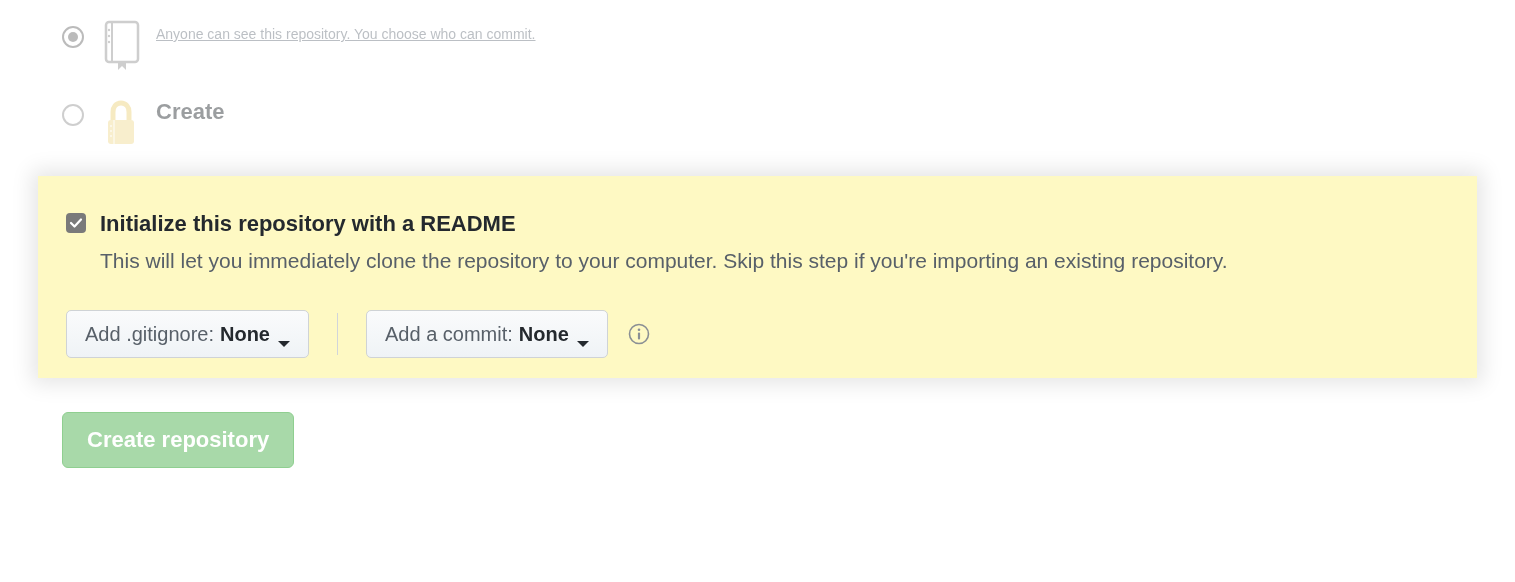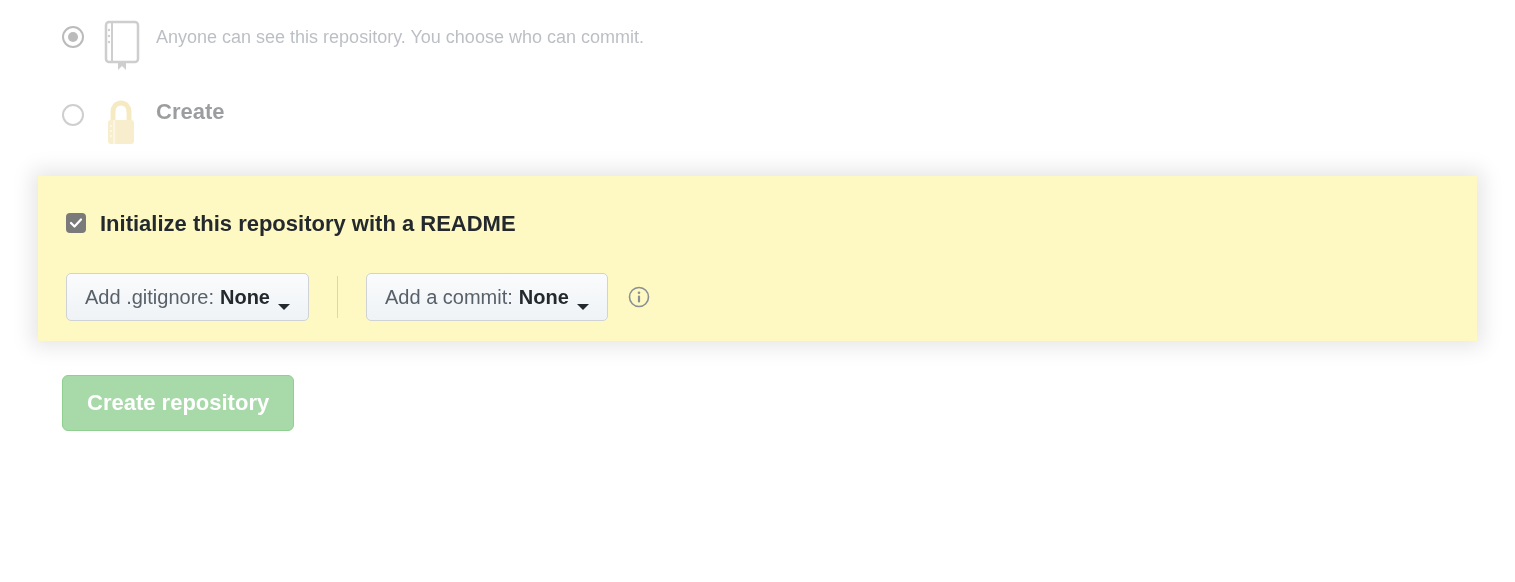--- a/index.html
+++ b/index.html
@@ -47,24 +47,25 @@
       margin-right: 14px;
       flex-shrink: 0;
     }
     .visibility-text .title {
       font-size: 22px;
       font-weight: 600;
       color: #24292e;
       line-height: 1.3;
     }
     .visibility-text .desc {
-      font-size: 18px;
+      font-size: 14px;
       color: #6a737d;
       line-height: 1.5;
       margin-top: 4px;
+      text-decoration: underline;
     }
     .highlight-panel {
       margin: 18px 38px 16px 38px;
       background: #fef9c3;
       box-shadow: 0 0 20px 6px rgba(0,0,0,0.10);
       padding: 34px 28px 20px 28px;
     }
     .readme-row {
       display: flex;
       align-items: flex-start;
@@ -194,20 +195,21 @@
 
 <div class="highlight-panel">
   <div class="readme-row">
     <div class="checkbox">
       <svg viewBox="0 0 14 14">
         <path d="M2 7 L5.5 10.5 L12 3.5" fill="none" stroke="#ffffff" stroke-width="2.2" stroke-linecap="round" stroke-linejoin="round"></path>
       </svg>
     </div>
     <div class="readme-text">
       <div class="title">Initialize this repository with a README</div>
+      <div class="desc">This will let you immediately clone the repository to your computer. Skip this step if you're importing an existing repository.</div>
     </div>
   </div>
 
   <div class="dropdown-row">
     <div class="dropdown-btn">
       <span class="label">Add .gitignore:</span>
       <span class="value">None</span>
       <span class="caret"></span>
     </div>
     <div class="vdivider"></div>

